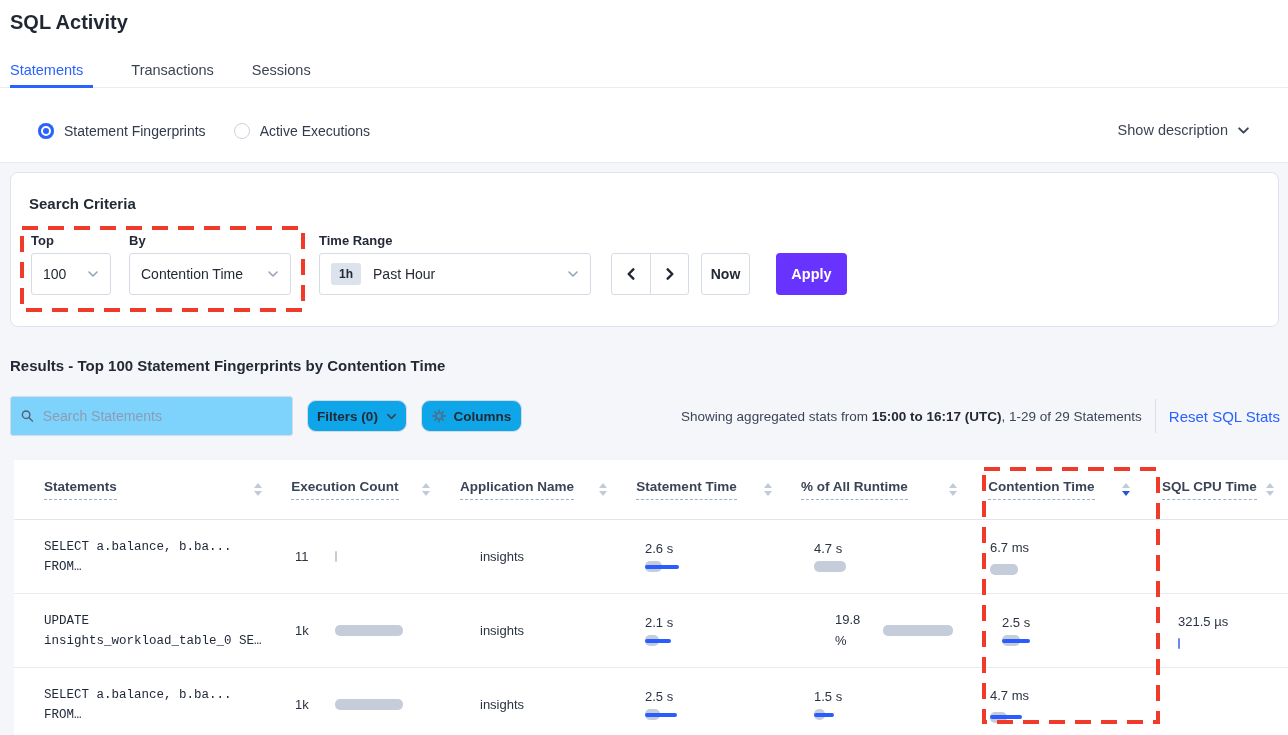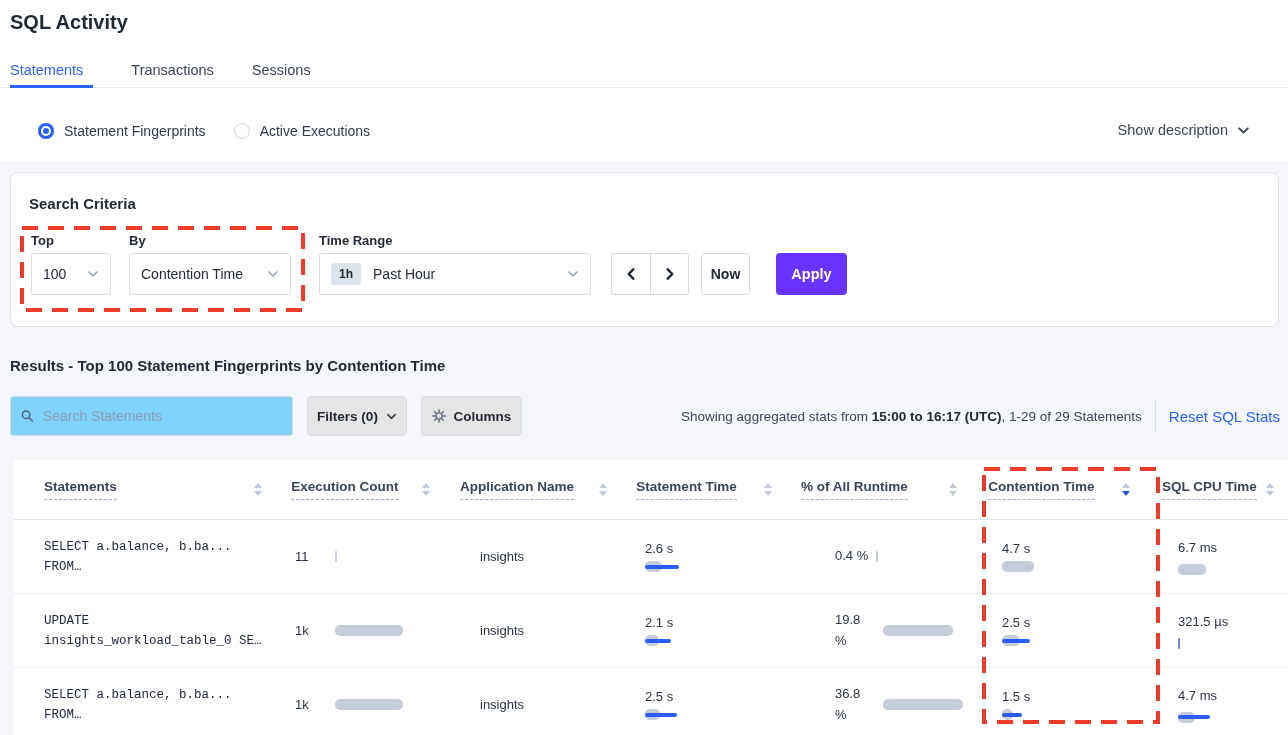--- a/index.html
+++ b/index.html
@@ -36,21 +36,21 @@
   .arrow-btn + .arrow-btn{border-left:1px solid #d5dce6}
   .now-btn{position:absolute;top:80px;left:690px;width:49px;height:42px;border:1px solid #d5dce6;border-radius:3px;background:#fff;font-size:14px;font-weight:700;color:#242a35;display:flex;align-items:center;justify-content:center;cursor:pointer}
   .apply-btn{position:absolute;top:80px;left:765px;width:71px;height:42px;border:none;border-radius:4px;background:var(--purple);color:#fff;font-size:14.5px;font-weight:700;display:flex;align-items:center;justify-content:center;cursor:pointer}
 
   
   .results-heading{position:absolute;top:357px;left:10px;font-size:15px;font-weight:700;color:#242a35}
   .toolbar{position:absolute;top:396px;left:10px;right:8px;height:40px;display:flex;align-items:center}
   .searchbox{width:283px;height:40px;border:1px solid #d5dce6;border-radius:3px;background:#7dd3fc;display:flex;align-items:center;padding:0 10px;gap:9px;color:#525d72}
   .searchbox input{border:none;outline:none;font-size:14px;width:100%;color:#242a35;background:transparent;font-family:inherit}
   .searchbox input::placeholder{color:#8d9cb2}
-  .btn{height:40px;border:1px solid #d5dce6;border-radius:4px;background:#e5e5e5;display:flex;align-items:center;justify-content:center;gap:8px;font-size:13.5px;font-weight:700;color:#242a35;cursor:pointer}
+  .btn{height:32px;border:1px solid #d5dce6;border-radius:9px;background:#0ea5e9;display:flex;align-items:center;justify-content:center;gap:8px;font-size:13.5px;font-weight:700;color:#242a35;cursor:pointer}
   .btn-filters{width:100px;margin-left:14px}
   .btn-columns{width:101px;margin-left:14px}
   .stats{margin-left:auto;font-size:13.5px;color:#3c4557;white-space:nowrap}
   .stats b{font-weight:700;color:#242a35}
   .vdiv{width:1px;height:34px;background:#d9dfe8;margin:0 13px;flex:none}
   .reset{font-size:15px;color:var(--accent);cursor:pointer;white-space:nowrap}
 
   
   .table-panel{position:absolute;top:460px;left:14px;width:1274px;height:275px;background:#fff;overflow:hidden}
   .thead{display:flex;height:60px;border-bottom:1px solid #dfe5ed;align-items:center}
@@ -245,26 +245,20 @@
         </span>
       </div>
     <div class="td c3 cell-v">insights</div>
     <div class="td c4 stack">
         <span class="cell-v">2.6 s</span>
         <span class="bar">
           <span class="bar-gray" style="width: 17px;"></span>
           <span class="bar-blue" style="width: 34px;"></span>
         </span>
       </div>
-    <div class="td c5 inline">
-        <span class="cell-v">0.4 %</span>
-        <span class="bar">
-          <span class="bar-gray" style="width: 2px;"></span>
-        </span>
-      </div>
     <div class="td c6 stack">
         <span class="cell-v">4.7 s</span>
         <span class="bar">
           <span class="bar-gray" style="width: 32px;"></span>
         </span>
       </div>
     <div class="td c7 stack">
         <span class="cell-v">6.7 ms</span>
         <span class="bar">
           <span class="bar-gray" style="width: 28px;"></span>
@@ -324,26 +318,20 @@
         </span>
       </div>
     <div class="td c3 cell-v">insights</div>
     <div class="td c4 stack">
         <span class="cell-v">2.5 s</span>
         <span class="bar">
           <span class="bar-gray" style="width: 15px;"></span>
           <span class="bar-blue" style="width: 32px;"></span>
         </span>
       </div>
-    <div class="td c5 inline">
-        <span class="cell-v">36.8 %</span>
-        <span class="bar">
-          <span class="bar-gray" style="width: 80px;"></span>
-        </span>
-      </div>
     <div class="td c6 stack">
         <span class="cell-v">1.5 s</span>
         <span class="bar">
           <span class="bar-gray" style="width: 11px;"></span>
           <span class="bar-blue" style="width: 20px;"></span>
         </span>
       </div>
     <div class="td c7 stack">
         <span class="cell-v">4.7 ms</span>
         <span class="bar">

